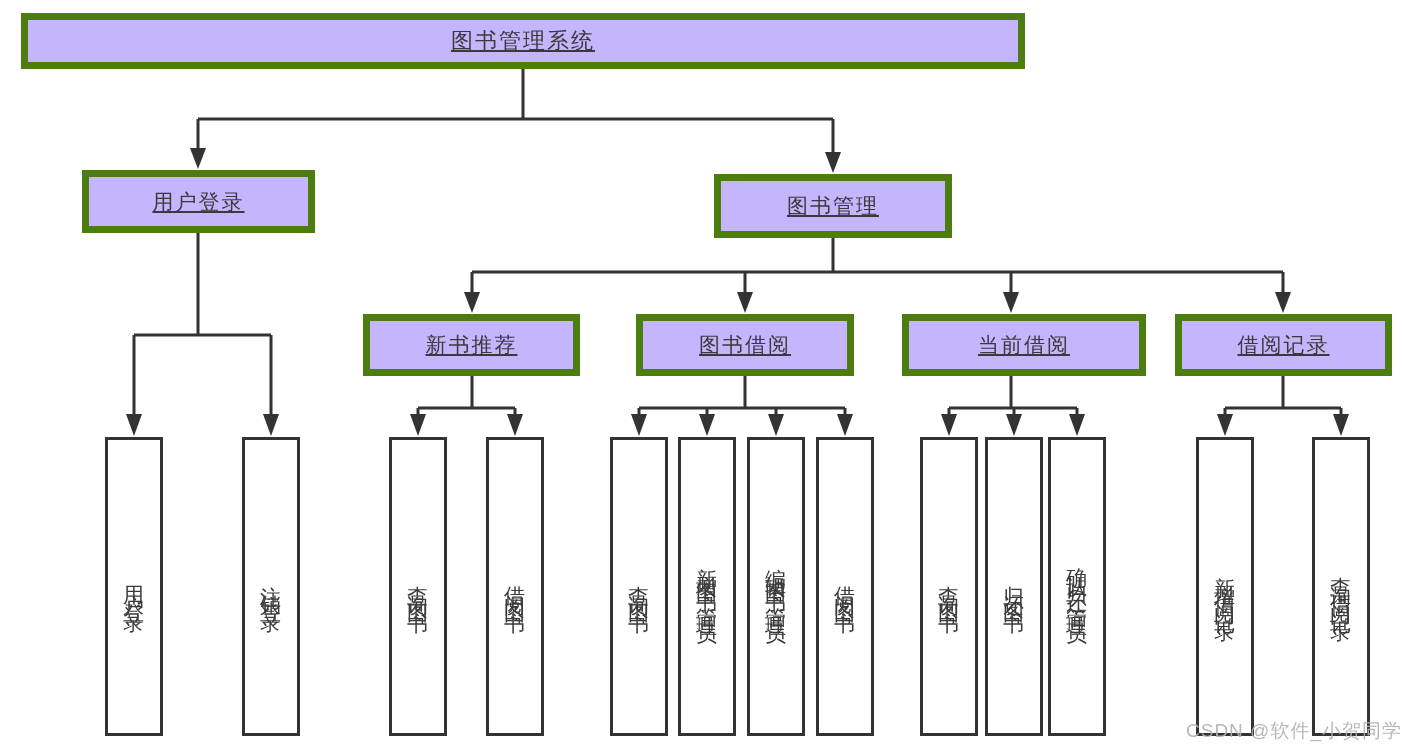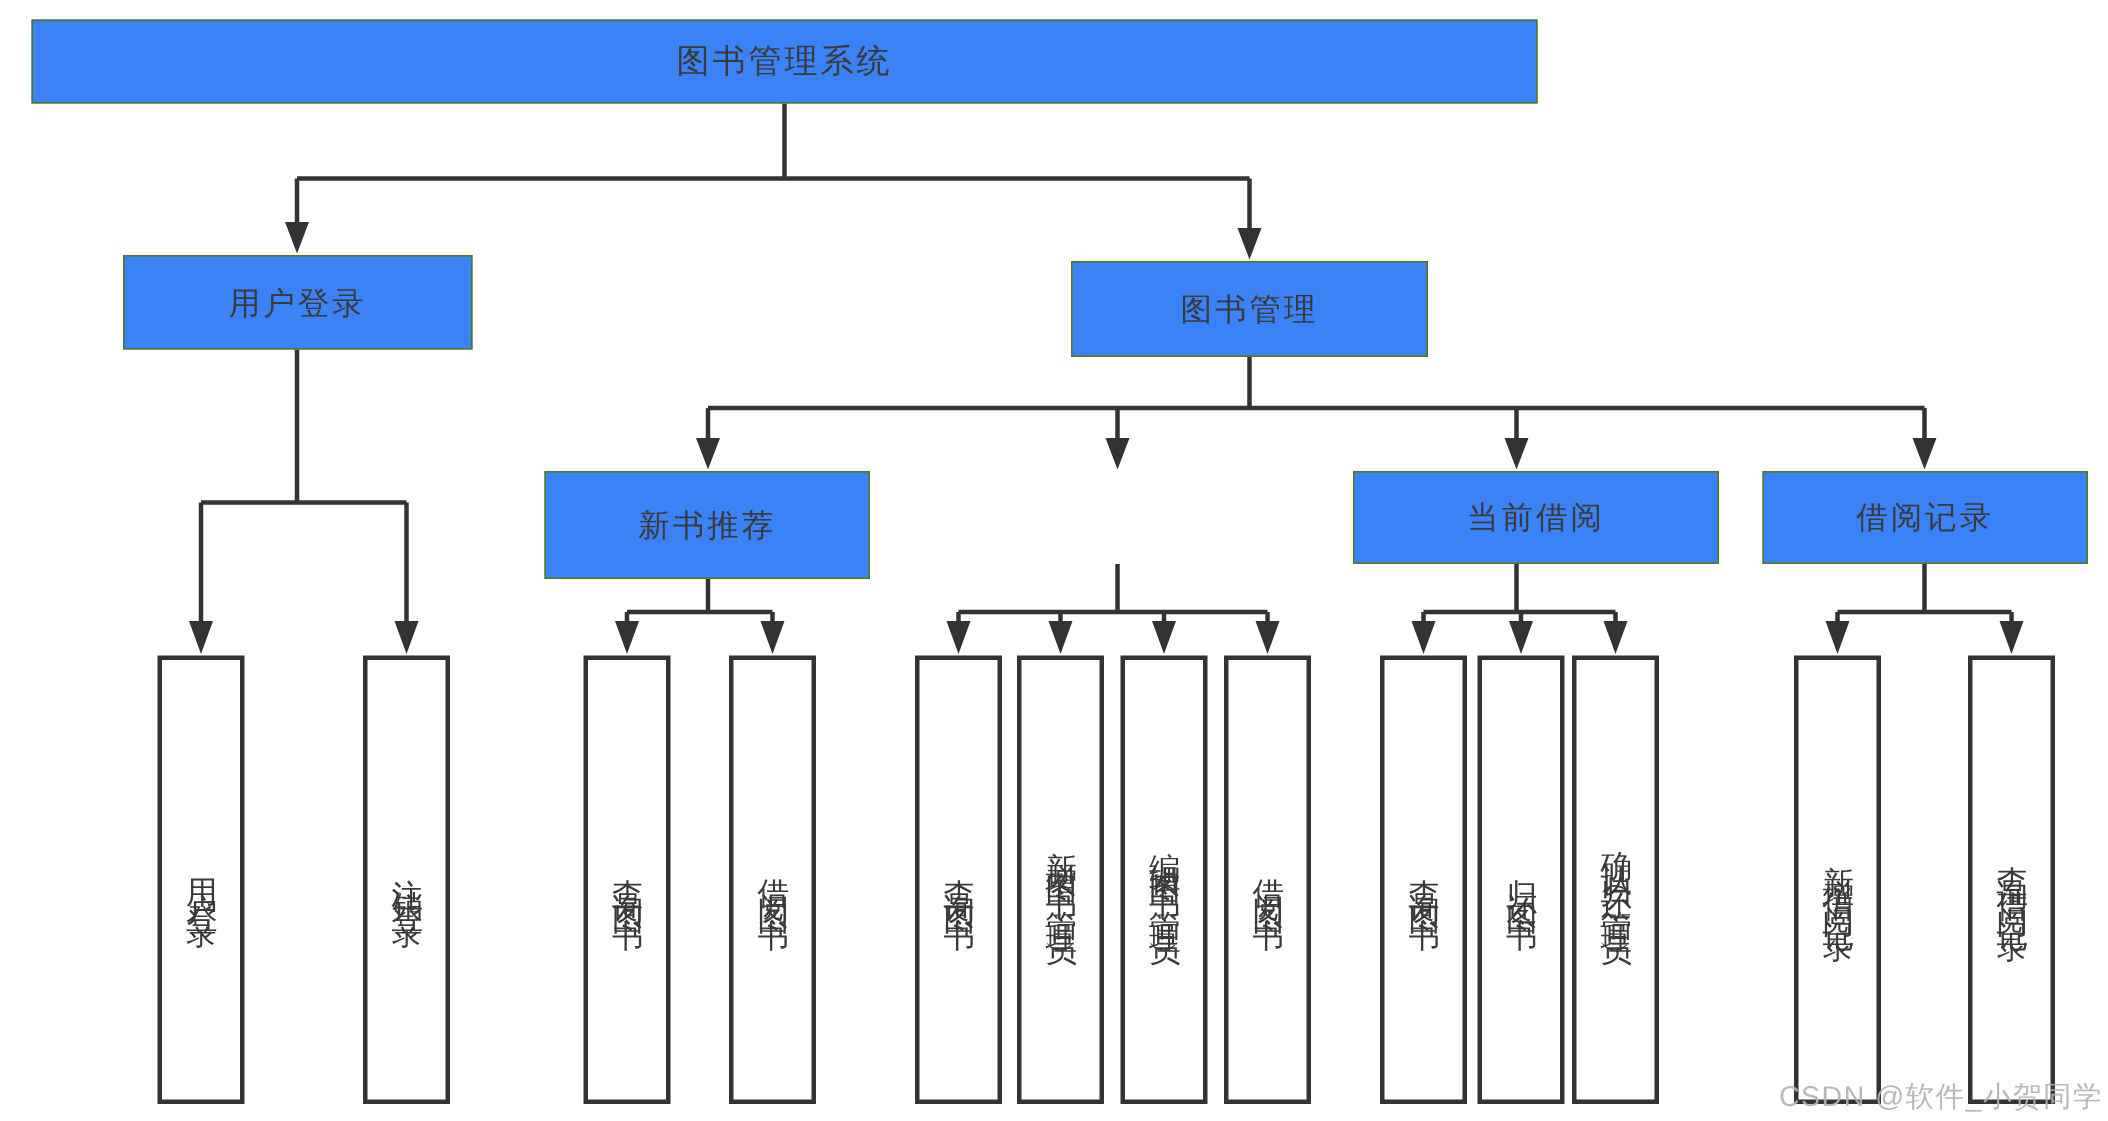--- a/index.html
+++ b/index.html
@@ -2,23 +2,23 @@
 <html><head>
 <meta charset="utf-8">
 <style>
   html,body{margin:0;padding:0;background:#ffffff;}
   #canvas{
     position:relative;width:1405px;height:747px;background:#ffffff;overflow:hidden;
     font-family:"Liberation Sans","DejaVu Sans",sans-serif;color:#3a3a3a;
   }
   #wires{position:absolute;left:0;top:0;width:1405px;height:747px;}
   .hnode{
-    position:absolute;box-sizing:border-box;border:1px solid #4d7c0f;background:#3b82f6;
+    position:absolute;box-sizing:border-box;border:7px solid #4d7c0f;background:#c4b5fd;
     display:flex;align-items:center;justify-content:center;
-    font-size:21px;letter-spacing:2px;z-index:2;
+    font-size:21px;letter-spacing:2px;z-index:2;text-decoration:underline;
   }
   .root{font-size:22px;}
   .vnode{
     position:absolute;box-sizing:border-box;border:3px solid #333333;background:#ffffff;
     display:flex;align-items:center;justify-content:center;z-index:2;
     width:58px;height:299px;top:437px;
   }
   .vnode span{
     writing-mode:vertical-rl;text-orientation:mixed;
     font-size:21px;letter-spacing:9px;line-height:1;white-space:nowrap;
@@ -65,21 +65,22 @@
       <polygon points="1217,414 1233,414 1225,436"></polygon>
       <polygon points="1333,414 1349,414 1341,436"></polygon>
     </g>
   </svg>
 
   <div class="hnode root" style="left:21px;top:13px;width:1004px;height:56px;">图书管理系统</div>
 
   <div class="hnode" style="left:82px;top:170px;width:233px;height:63px;">用户登录</div>
   <div class="hnode" style="left:714px;top:174px;width:238px;height:64px;text-align:center;">图书管理</div>
 
-  <div class="hnode" style="left:363px;top:314px;width:217px;height:72px;">新书推荐</div>
+  <div class="hnode" style="left:363px;top:314px;width:217px;height:62px;">新书推荐</div>
+  <div class="hnode" style="left:636px;top:314px;width:218px;height:62px;">图书借阅</div>
   <div class="hnode" style="left:902px;top:314px;width:244px;height:62px;">当前借阅</div>
   <div class="hnode" style="left:1175px;top:314px;width:217px;height:62px;">借阅记录</div>
 
   <div class="vnode" style="left:105px;">
     <span>用户登录</span>
   </div>
   <div class="vnode" style="left:242px;">
     <span>注销登录</span>
   </div>
 

